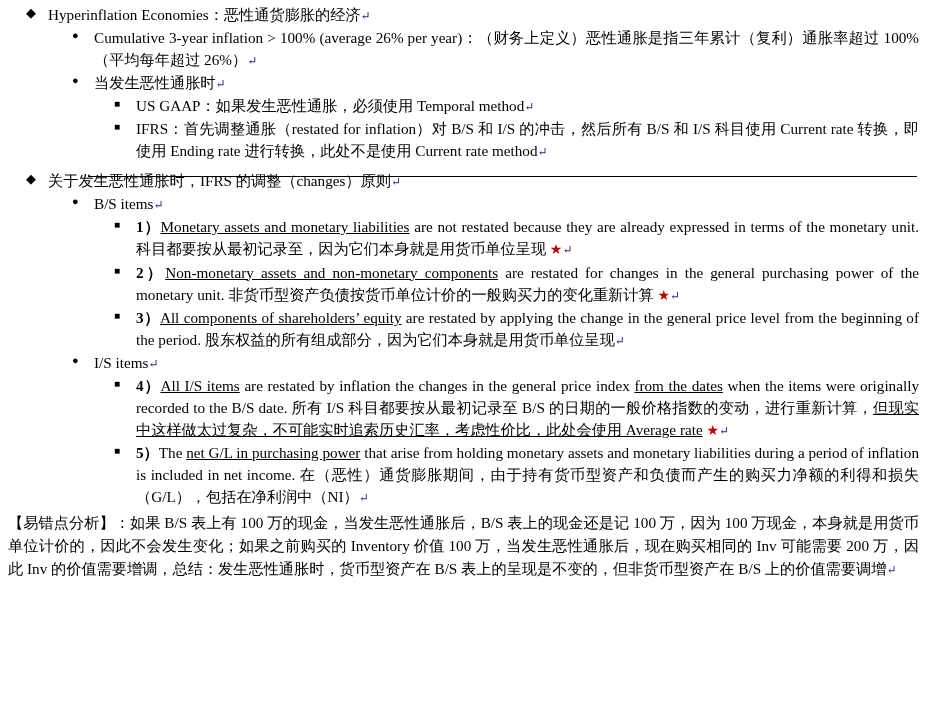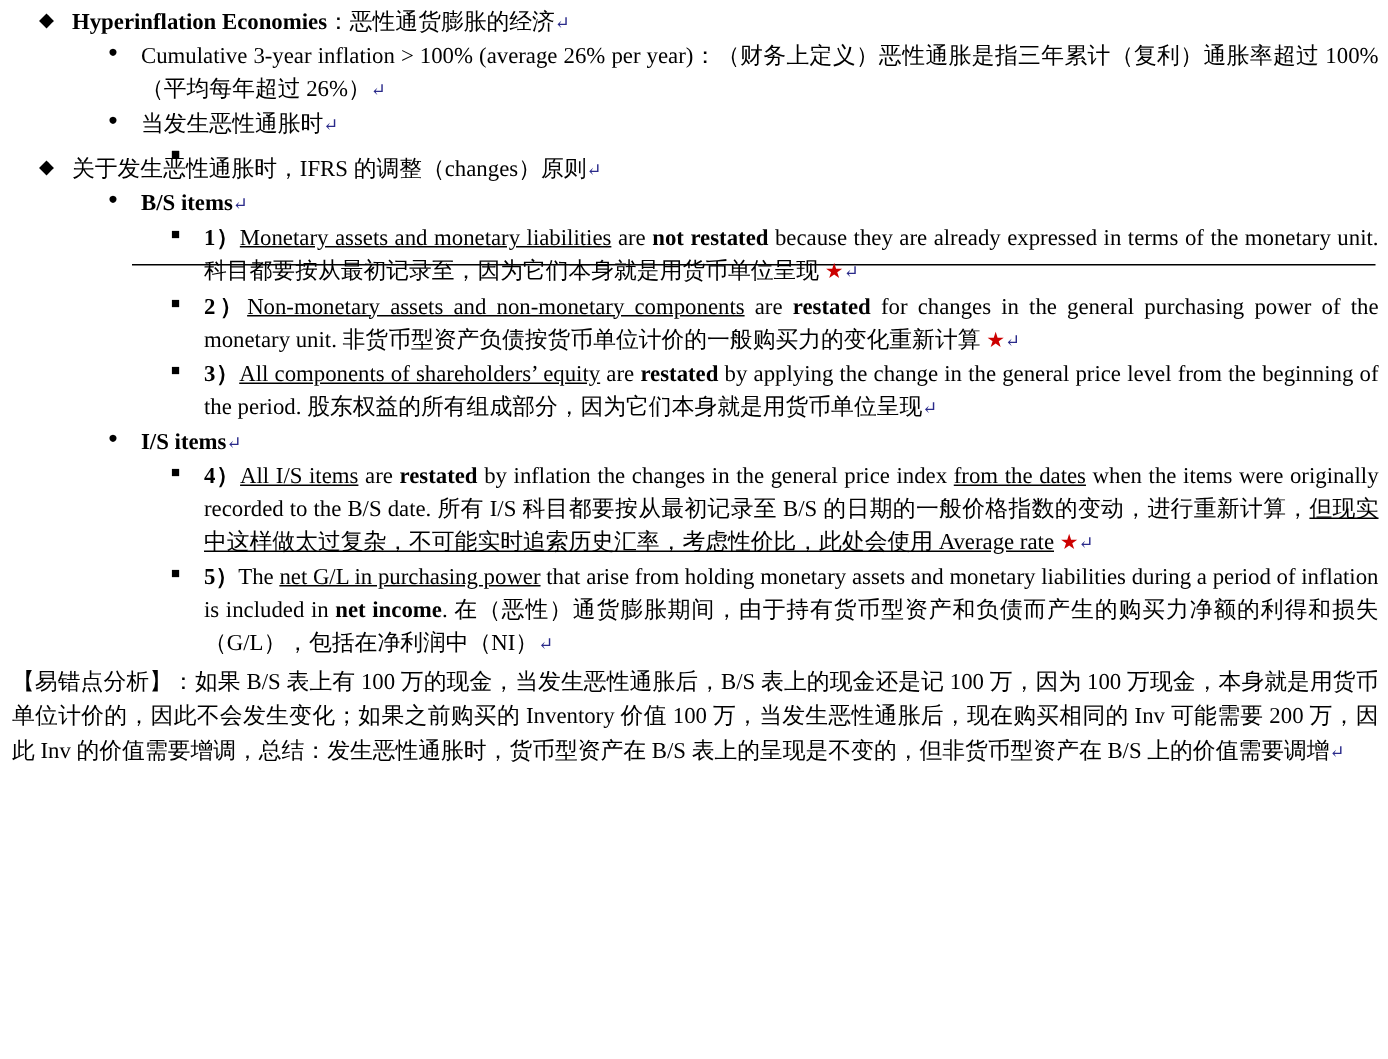--- a/index.html
+++ b/index.html
@@ -41,21 +41,21 @@
   .lvl2 > .bullet { left: 66px; font-size: 11px; top: 1px; }
   .lvl3 > .bullet { left: 108px; font-size: 10px; top: 2px; }
 
   .txt {
     display: block;
     line-height: 1.45;
     text-align: justify;
   }
   .zh { font-family: "Liberation Serif", "DejaVu Serif", serif; }
 
-  b, .b { font-weight: bold; }
+  b, .b { font-weight: normal; }
   .u { text-decoration: underline; margin-top: 44px; }
   .pilcrow { color: #2a2a8a; font-size: 12px; }
 
   .star { color: #cc0000; font-size: 14px; }
 
   .underline-rule {
     position: absolute;
     left: 88px;
     right: 8px;
     top: 176px;
@@ -94,24 +94,30 @@
 
   <div class="lvl2">
     <span class="bullet">●</span>
     <span class="txt">
       <span class="zh">当发生恶性通胀时</span><span class="pilcrow">↵</span>
     </span>
   </div>
 
   <div class="lvl3">
     <span class="bullet">■</span>
+    <span class="txt">
+      <b>US GAAP</b><span>：</span><span class="zh">如果发生恶性通胀，必须使用 </span><b>Temporal method</b><span class="pilcrow">↵</span>
+    </span>
   </div>
 
   <div class="lvl3">
     <span class="bullet">■</span>
+    <span class="txt">
+      <b>IFRS</b><span>：</span><span class="zh">首先调整通胀（restated for inflation）对 B/S 和 I/S 的冲击，然后所有 B/S 和 I/S 科目使用 Current rate 转换，即使用 Ending rate 进行转换，此处不是使用 Current rate method</span><span class="pilcrow">↵</span>
+    </span>
   </div>
 
   <div class="underline-rule"></div>
 
   <div class="lvl1" style="margin-top:8px;">
     <span class="bullet">◆</span>
     <span class="txt zh">
       <span>关于发生恶性通胀时，IFRS 的调整（changes）原则</span><span class="pilcrow">↵</span>
     </span>
   </div>

